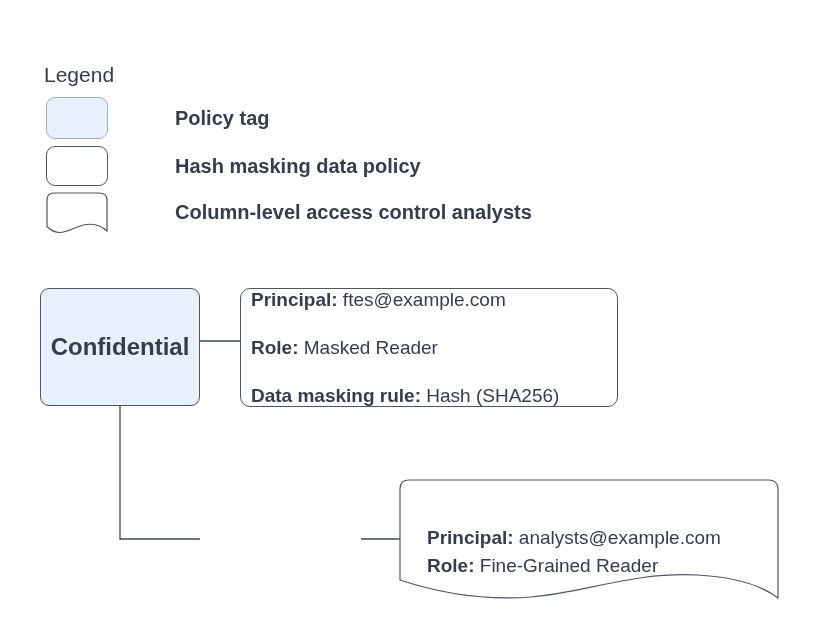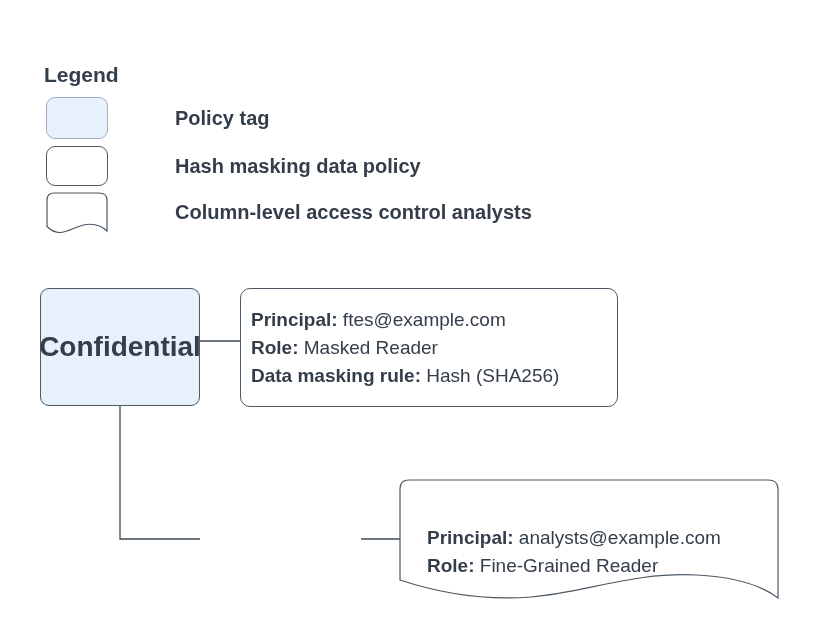--- a/index.html
+++ b/index.html
@@ -10,35 +10,35 @@
     --connector:#3f4a56;
   }
   *{box-sizing:border-box;margin:0;padding:0;}
   html,body{background:#ffffff;}
   body{font-family:"Liberation Sans","DejaVu Sans",sans-serif;color:var(--text);}
   .canvas{position:relative;width:820px;height:640px;background:#ffffff;overflow:hidden;}
 
   .abs{position:absolute;}
 
   
-  .legend-title{left:44px;top:63px;font-size:21px;font-weight:bold;}
+  .legend-title{left:44px;top:63px;font-size:21px;font-weight:normal;}
   .swatch-rect{width:62px;height:42px;border-radius:9px;border:1px solid var(--shape-border);background:#ffffff;}
   .swatch-blue{background:var(--policy-tag-fill);border-color:var(--policy-tag-border);}
   .legend-label{left:135px;height:42px;display:flex;align-items:center;font-size:20px;font-weight:bold;white-space:nowrap;margin-left:40px;}
 
   
   .node{background:var(--policy-tag-fill);border:1px solid var(--shape-border);border-radius:9px;
-        display:flex;align-items:center;justify-content:center;font-size:28px;font-weight:bold;}
+        display:flex;align-items:center;justify-content:center;font-size:24px;font-weight:bold;}
   .node-confidential{left:40px;top:288px;width:160px;height:118px;}
   .node-financial{left:200px;top:480px;width:161px;height:118px;}
 
   
   .policy-box{background:#ffffff;border:1px solid var(--shape-border);border-radius:10px;
               display:flex;flex-direction:column;justify-content:center;
-              font-size:19px;line-height:28px;}
+              font-size:19px;line-height:28px;gap:20px;}
   .policy-masking{left:240px;top:288px;width:378px;height:119px;padding-left:10px;}
   .field{white-space:nowrap;}
   .fl{font-weight:bold;}
 
   .doc-svg{left:399px;top:479px;}
   .doc-text{left:427px;top:480px;width:350px;height:100px;display:flex;flex-direction:column;justify-content:flex-end;
             font-size:19px;line-height:28px;}
 
   .legend-doc-svg{left:46px;top:192px;}
 

